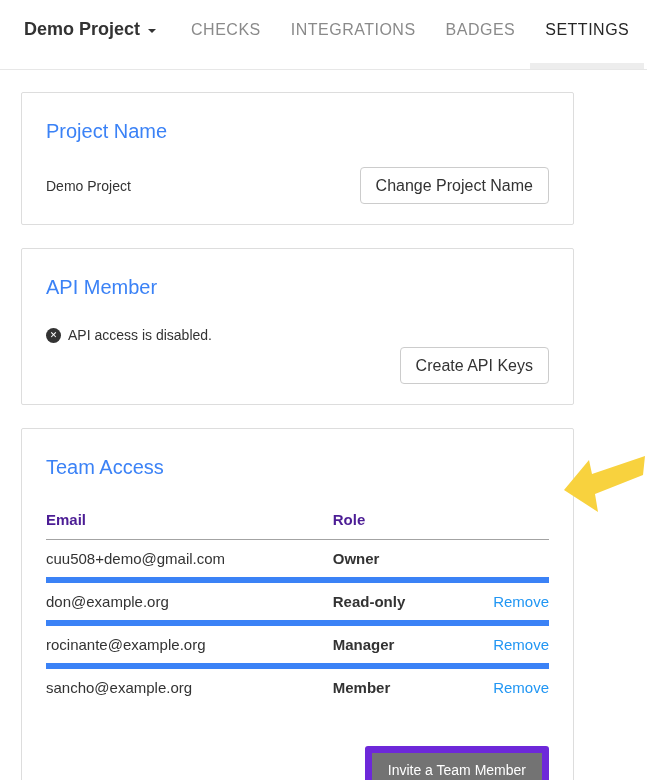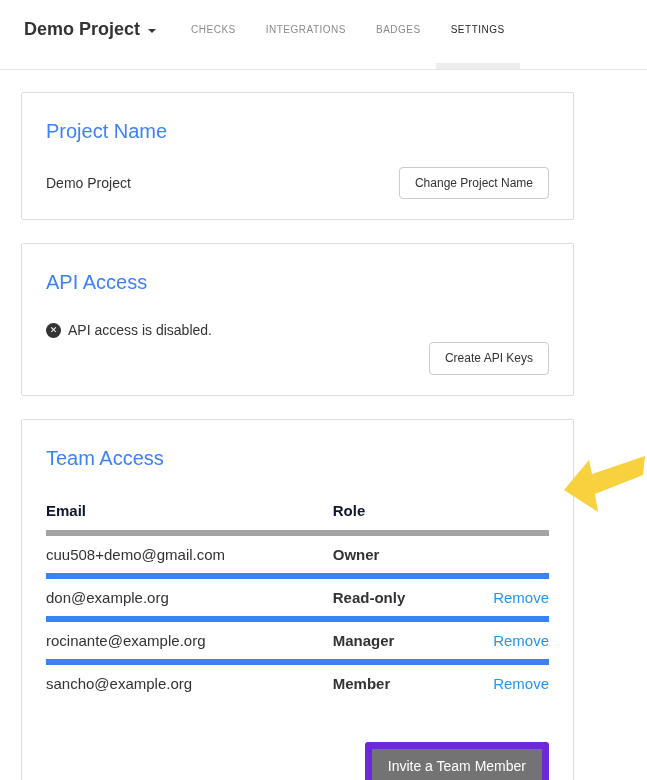--- a/index.html
+++ b/index.html
@@ -39,21 +39,21 @@
     border-top: 4px solid #333;
     margin-left: 8px;
     margin-top: 3px;
   }
   .tabs { display: flex; margin-left: 14px; }
   .tab {
     position: relative;
     display: flex;
     align-items: center;
     padding: 0 15px 10px;
-    font-size: 10px;
+    font-size: 16px;
     letter-spacing: 0.5px;
     color: #8a8a8a;
     text-decoration: none;
     cursor: pointer;
     white-space: nowrap;
   }
   .tab.active { color: #262626; }
   .active-bar {
     position: absolute;
     left: 0; right: 0; bottom: 0;
@@ -85,21 +85,21 @@
     align-items: center;
     margin-top: 24px;
   }
   .current-name { font-size: 14px; color: #333; }
 
   .btn-default {
     background: #fff;
     border: 1px solid #ccc;
     border-radius: 4px;
     color: #333;
-    font-size: 12px;
+    font-size: 16px;
     font-family: "Liberation Sans", sans-serif;
     padding: 8px 15px;
     cursor: pointer;
     line-height: 1.2;
   }
   .btn-success {
     background: #737373;
     border: 7px solid #6d28d9;
     border-radius: 3px;
     color: #fff;
@@ -135,23 +135,23 @@
   
   .team-table {
     width: 100%;
     border-collapse: collapse;
     margin-top: 26px;
     font-size: 15px;
   }
   .team-table th {
     text-align: left;
     font-weight: bold;
-    color: #0f172a;
+    color: #4c1d95;
     padding: 6px 0 11px;
-    border-bottom: 6px solid #a3a3a3;
+    border-bottom: 1px solid #a3a3a3;
   }
   .team-table td {
     padding: 10px 0;
     border-bottom: 6px solid #3b82f6;
     color: #333;
   }
   .team-table tr:last-child td { border-bottom: none; }
   .col-email { width: 57%; }
   .col-role  { width: 28%; font-weight: bold; }
   .col-action { width: 15%; text-align: right; }
@@ -202,21 +202,21 @@
 
   <section class="panel">
     <h2 class="panel-title">Project Name</h2>
     <div class="name-row">
       <span class="current-name">Demo Project</span>
       <button class="btn-default">Change Project Name</button>
     </div>
   </section>
 
   <section class="panel">
-    <h2 class="panel-title">API Access</h2>
+    <h2 class="panel-title">API Member</h2>
     <div class="status-line">
       <span class="circle-x">✕</span>
       <span>API access is disabled.</span>
     </div>
     <div class="btn-row">
       <button class="btn-default">Create API Keys</button>
     </div>
   </section>
 
   <section class="panel">

